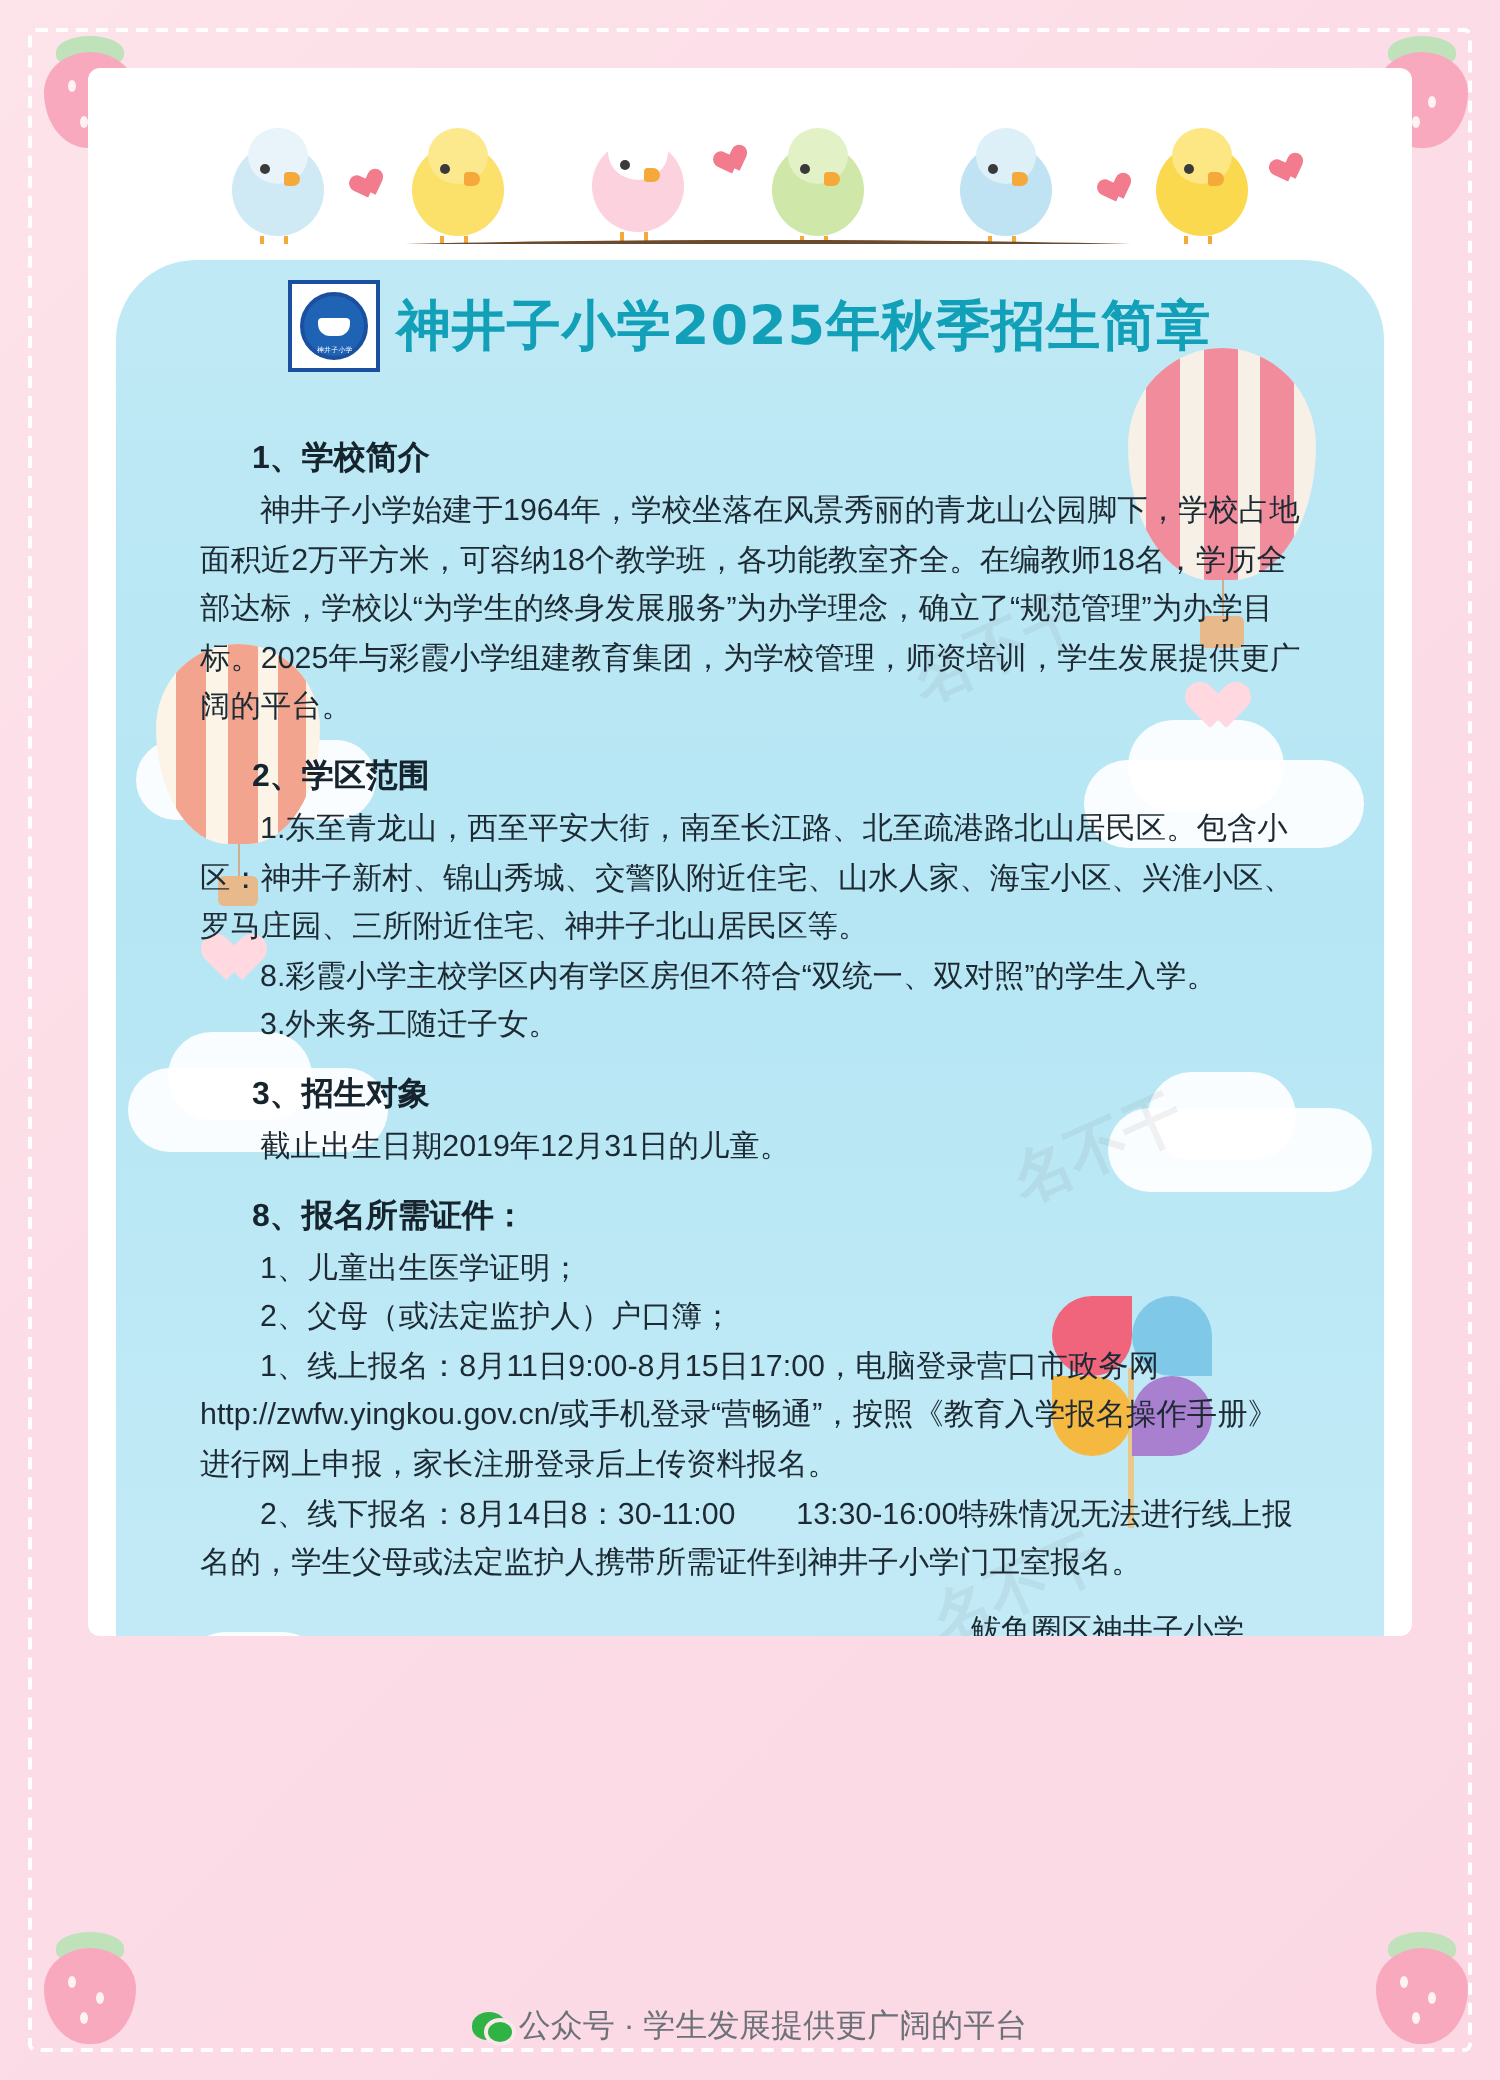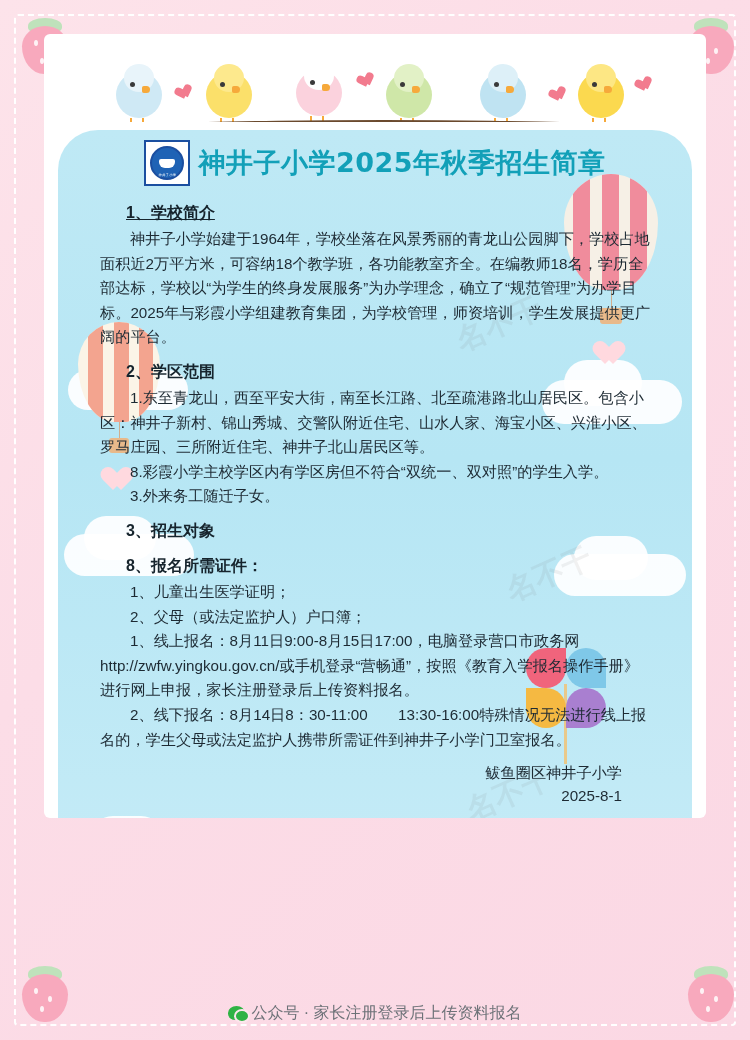--- a/index.html
+++ b/index.html
@@ -277,21 +277,21 @@
     line-height: 1.62;
     font-family: "Liberation Sans", "DejaVu Sans", sans-serif;
   }
   .sec-head {
     font-weight: bold;
     font-size: 16px;
     margin: 9px 0 1px 0;
     padding-left: 26px;
     color: #16242d;
   }
-  .sec-head.first { margin-top: 0; text-decoration: underline; }
+  .sec-head.first { margin-top: 17px; }
   .para {
     text-indent: 30px;
     margin: 0;
   }
   .contact {
     font-weight: bold;
     padding-left: 30px;
     margin-top: 7px;
   }
   .signature {
@@ -511,20 +511,21 @@
 
       <div class="sec-head first">1、学校简介</div>
       <p class="para">神井子小学始建于1964年，学校坐落在风景秀丽的青龙山公园脚下，学校占地面积近2万平方米，可容纳18个教学班，各功能教室齐全。在编教师18名，学历全部达标，学校以“为学生的终身发展服务”为办学理念，确立了“规范管理”为办学目标。2025年与彩霞小学组建教育集团，为学校管理，师资培训，学生发展提供更广阔的平台。</p>
 
       <div class="sec-head">2、学区范围</div>
       <p class="para">1.东至青龙山，西至平安大街，南至长江路、北至疏港路北山居民区。包含小区：神井子新村、锦山秀城、交警队附近住宅、山水人家、海宝小区、兴淮小区、罗马庄园、三所附近住宅、神井子北山居民区等。</p>
       <p class="para">8.彩霞小学主校学区内有学区房但不符合“双统一、双对照”的学生入学。</p>
       <p class="para">3.外来务工随迁子女。</p>
 
       <div class="sec-head">3、招生对象</div>
+      <p class="para">截止出生日期2019年12月31日的儿童。</p>
 
       <div class="sec-head">8、报名所需证件：</div>
       <p class="para">1、儿童出生医学证明；</p>
       <p class="para">2、父母（或法定监护人）户口簿；</p>
 
       <p class="para">1、线上报名：8月11日9:00-8月15日17:00，电脑登录营口市政务网http://zwfw.yingkou.gov.cn/或手机登录“营畅通”，按照《教育入学报名操作手册》进行网上申报，家长注册登录后上传资料报名。</p>
       <p class="para">2、线下报名：8月14日8：30-11:00　　13:30-16:00特殊情况无法进行线上报名的，学生父母或法定监护人携带所需证件到神井子小学门卫室报名。</p>
 
 
       <div class="signature">
@@ -537,16 +538,16 @@
       <div class="stick"></div>
       <div class="blade" style="background:#f0647c; transform:rotate(0deg);"></div>
       <div class="blade" style="background:#7fc8e8; transform:rotate(90deg);"></div>
       <div class="blade" style="background:#a97fd0; transform:rotate(180deg);"></div>
       <div class="blade" style="background:#f5b942; transform:rotate(270deg);"></div>
     </div>
 
   </div>
 
   <div class="footer">
-    <span class="wechat"></span><span>公众号 · 家长注册登录后上传资料报名</span>
+    <span class="wechat"></span><span>公众号 · 学生发展提供更广阔的平台</span>
   </div>
 
 </div>
 
 </body></html>

